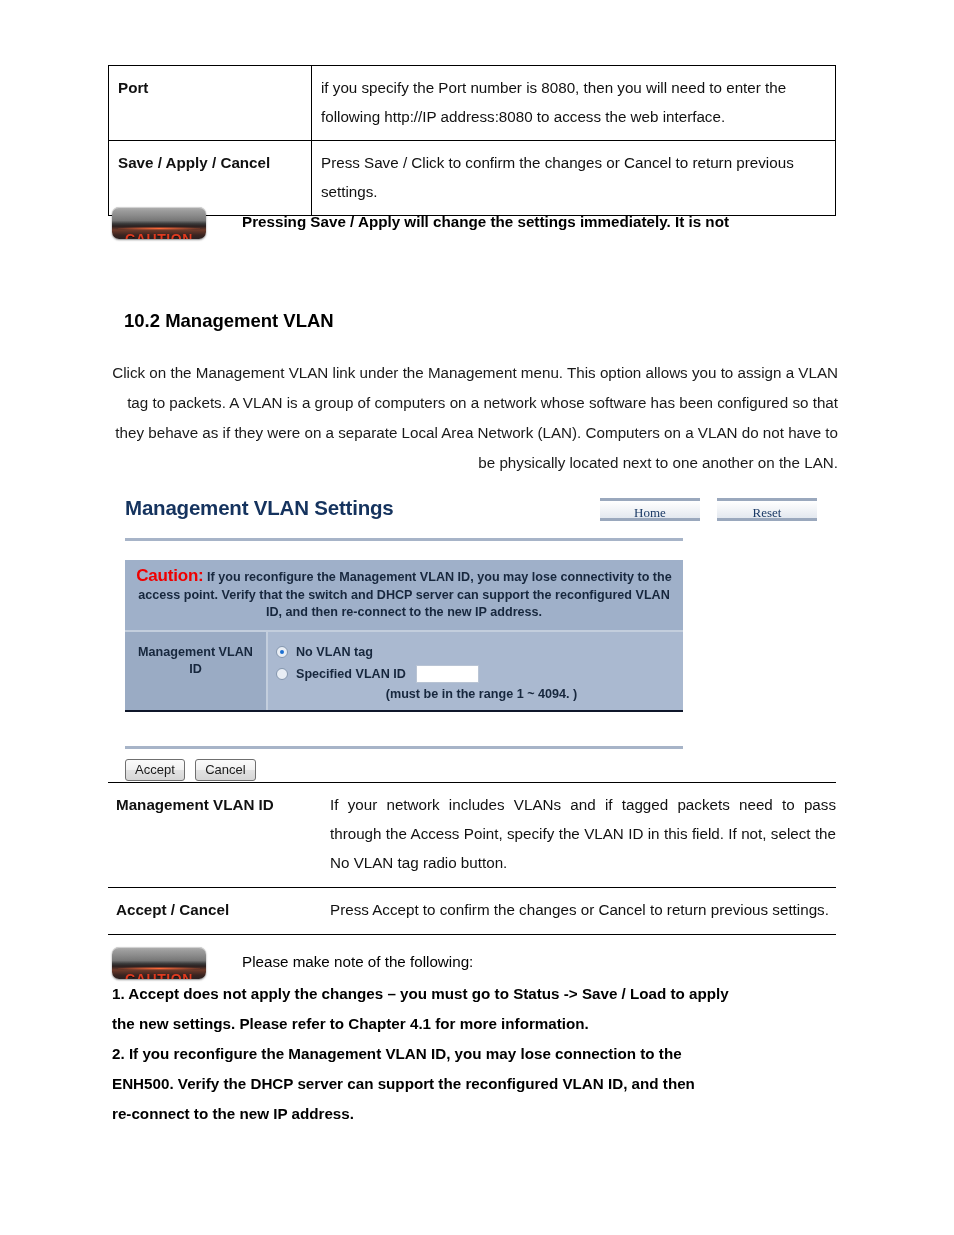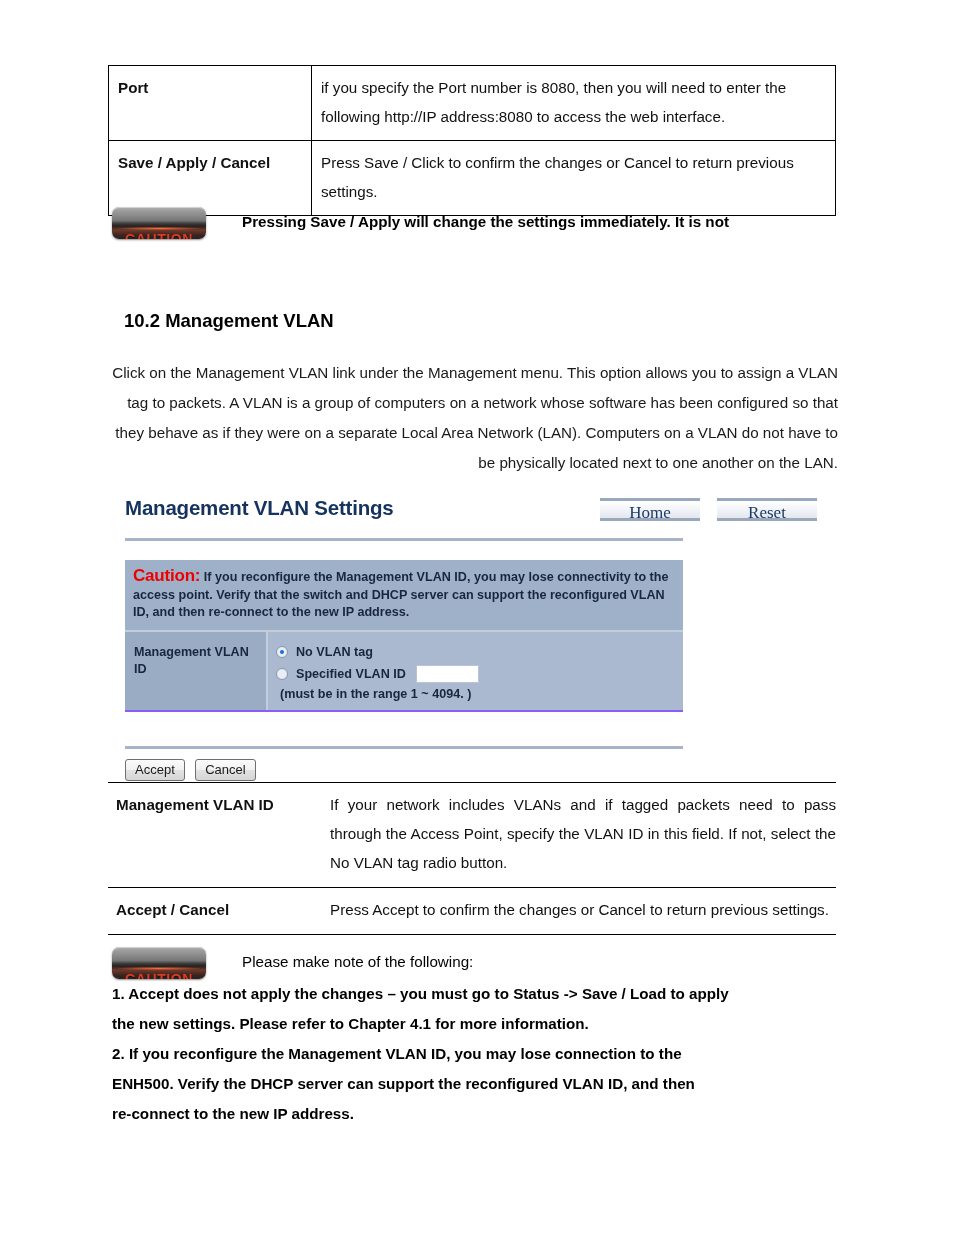--- a/index.html
+++ b/index.html
@@ -149,39 +149,40 @@
     position: absolute;
     top: 2px;
     width: 100px;
     height: 23px;
     border: none;
     border-top: 3px solid #9aa8bd;
     border-bottom: 3px solid #9aa8bd;
     background: linear-gradient(to bottom, #ffffff 0%, #f3f5f8 45%, #e3e8ef 100%);
     color: #1b3a66;
     font-family: "Liberation Serif", serif;
-    font-size: 17px;
+    font-size: 13px;
     text-align: center;
     line-height: 23px;
     box-sizing: border-box;
     padding: 0;
   }
   .ui-btn.home { left: 475px; }
   .ui-btn.reset { left: 592px; }
 
   .ui-rule {
     height: 3px;
     background: #a7b4c8;
     margin-top: 6px;
   }
 
   .ui-panel {
     margin-top: 19px;
     background: #9fb0c9;
-    border-bottom: 2px solid #8b5cf6;
+    border-bottom: 2px solid #0f172a;
+    text-align: center;
   }
   .ui-caution {
     padding: 7px 8px 8px 8px;
     color: #17273d;
     font-size: 12.6px;
     line-height: 17.5px;
     font-weight: bold;
     border-bottom: 2px solid #c3cedd;
   }
   .ui-caution .red {

